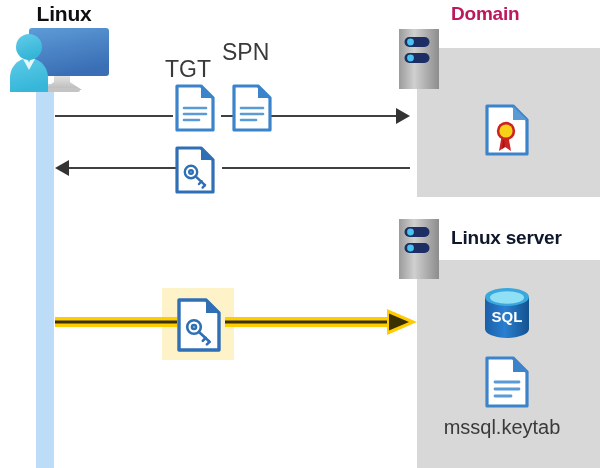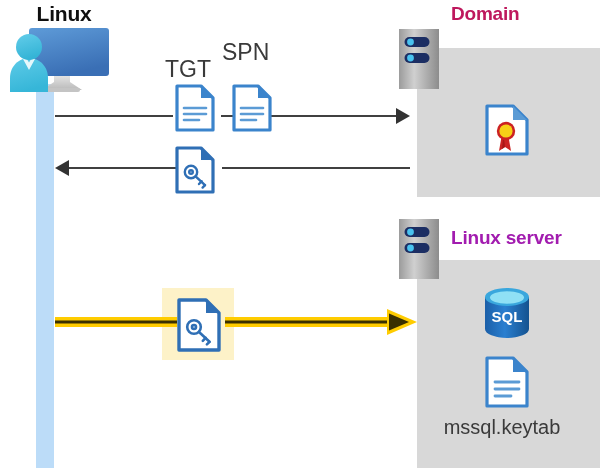--- a/index.html
+++ b/index.html
@@ -84,21 +84,21 @@
     color: #be185d;
     letter-spacing: -0.2px;
   }
   #linux-title {
     left: 451px;
     top: 226px;
     width: 149px;
     font-size: 19px;
     font-weight: bold;
     line-height: 24px;
-    color: #a21caf;
+    color: #0f172a;
     letter-spacing: -0.2px;
   }
 
   
   .doc-label {
     font-size: 23px;
     color: #3a3a3a;
     width: 60px;
   }
   #tgt-label { left: 165px; top: 56px; }

